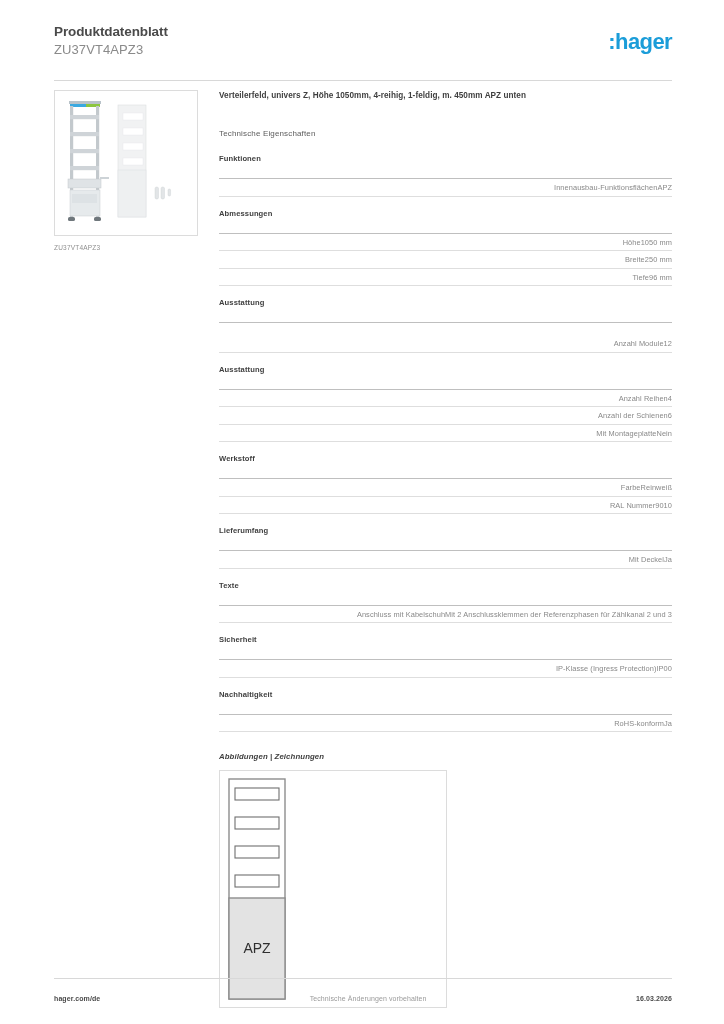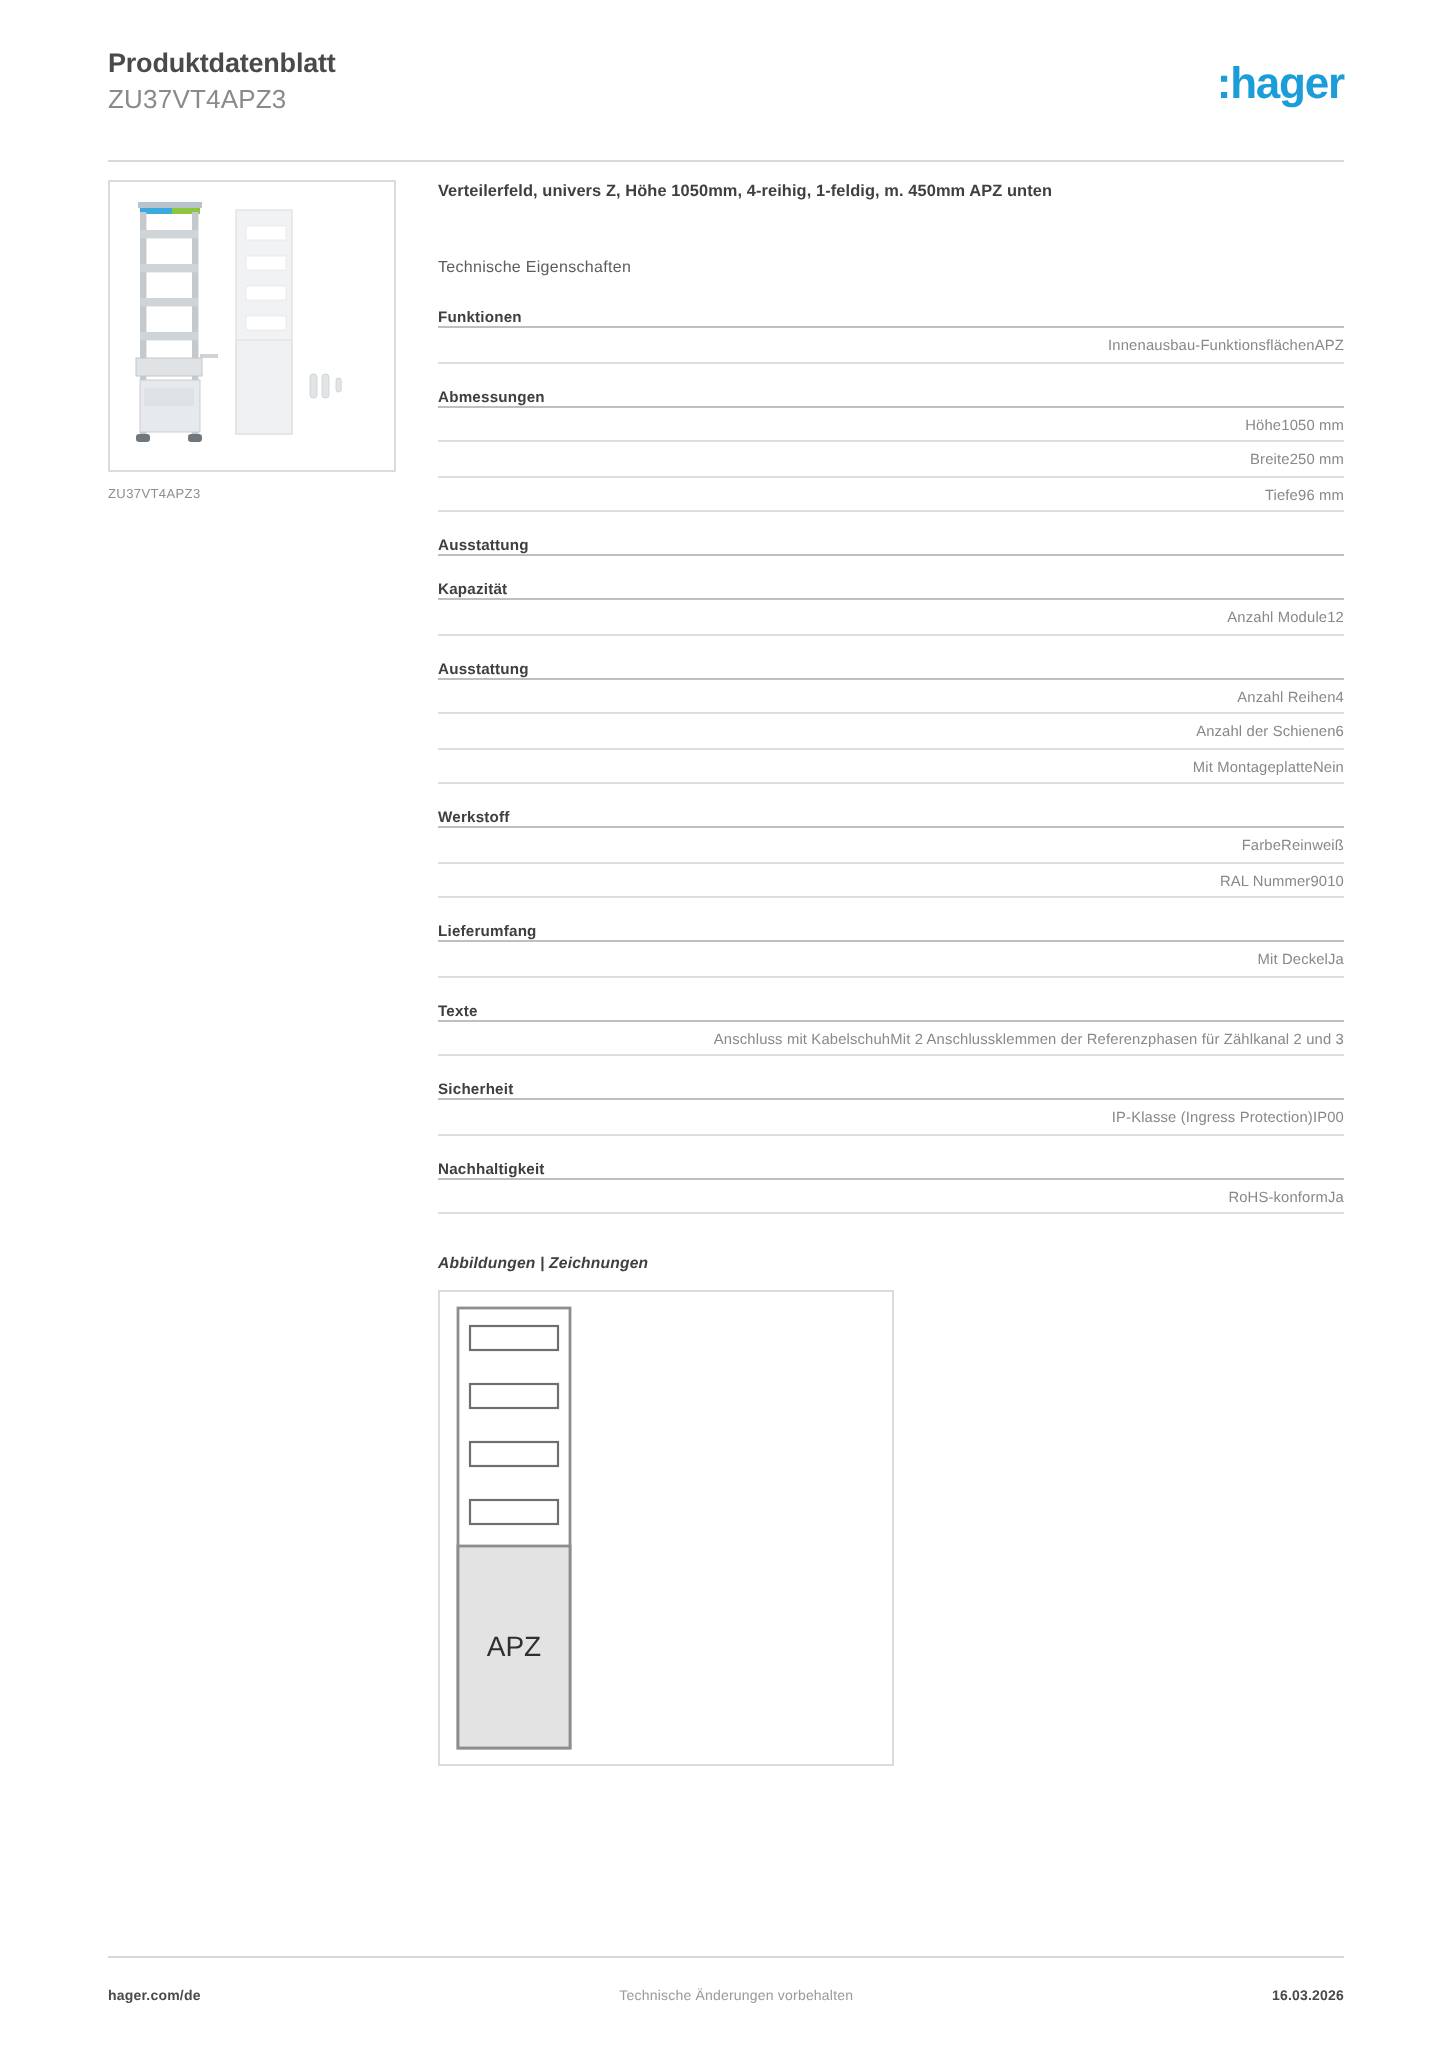--- a/index.html
+++ b/index.html
@@ -120,21 +120,21 @@
     letter-spacing: 0.15px;
     margin: 0 0 16px 0;
   }
 
   .spec-group { margin-bottom: 12px; }
   .spec-group-title {
     font-size: 7.6px;
     font-weight: bold;
     color: #3f3f3f;
     letter-spacing: 0.1px;
-    padding-bottom: 0;
+    padding-bottom: 15px;
     border-bottom: 1px solid #bfbfbf;
   }
   .spec-row {
     display: flex;
     justify-content: flex-end;
     align-items: baseline;
     font-size: 7.4px;
     color: #888888;
     letter-spacing: 0.08px;
     padding: 4px 0 3.5px 0;
@@ -272,21 +272,20 @@
           </div>
           <div class="spec-row">
             <span class="spec-label">Tiefe</span>
             <span class="spec-value">96 mm</span>
           </div>
         </div>
         <div class="spec-group">
           <div class="spec-group-title">Ausstattung</div>
         </div>
         <div class="spec-group">
-          <div class="spec-group-title">Kapazität</div>
           <div class="spec-row">
             <span class="spec-label">Anzahl Module</span>
             <span class="spec-value">12</span>
           </div>
         </div>
         <div class="spec-group">
           <div class="spec-group-title">Ausstattung</div>
           <div class="spec-row">
             <span class="spec-label">Anzahl Reihen</span>
             <span class="spec-value">4</span>

